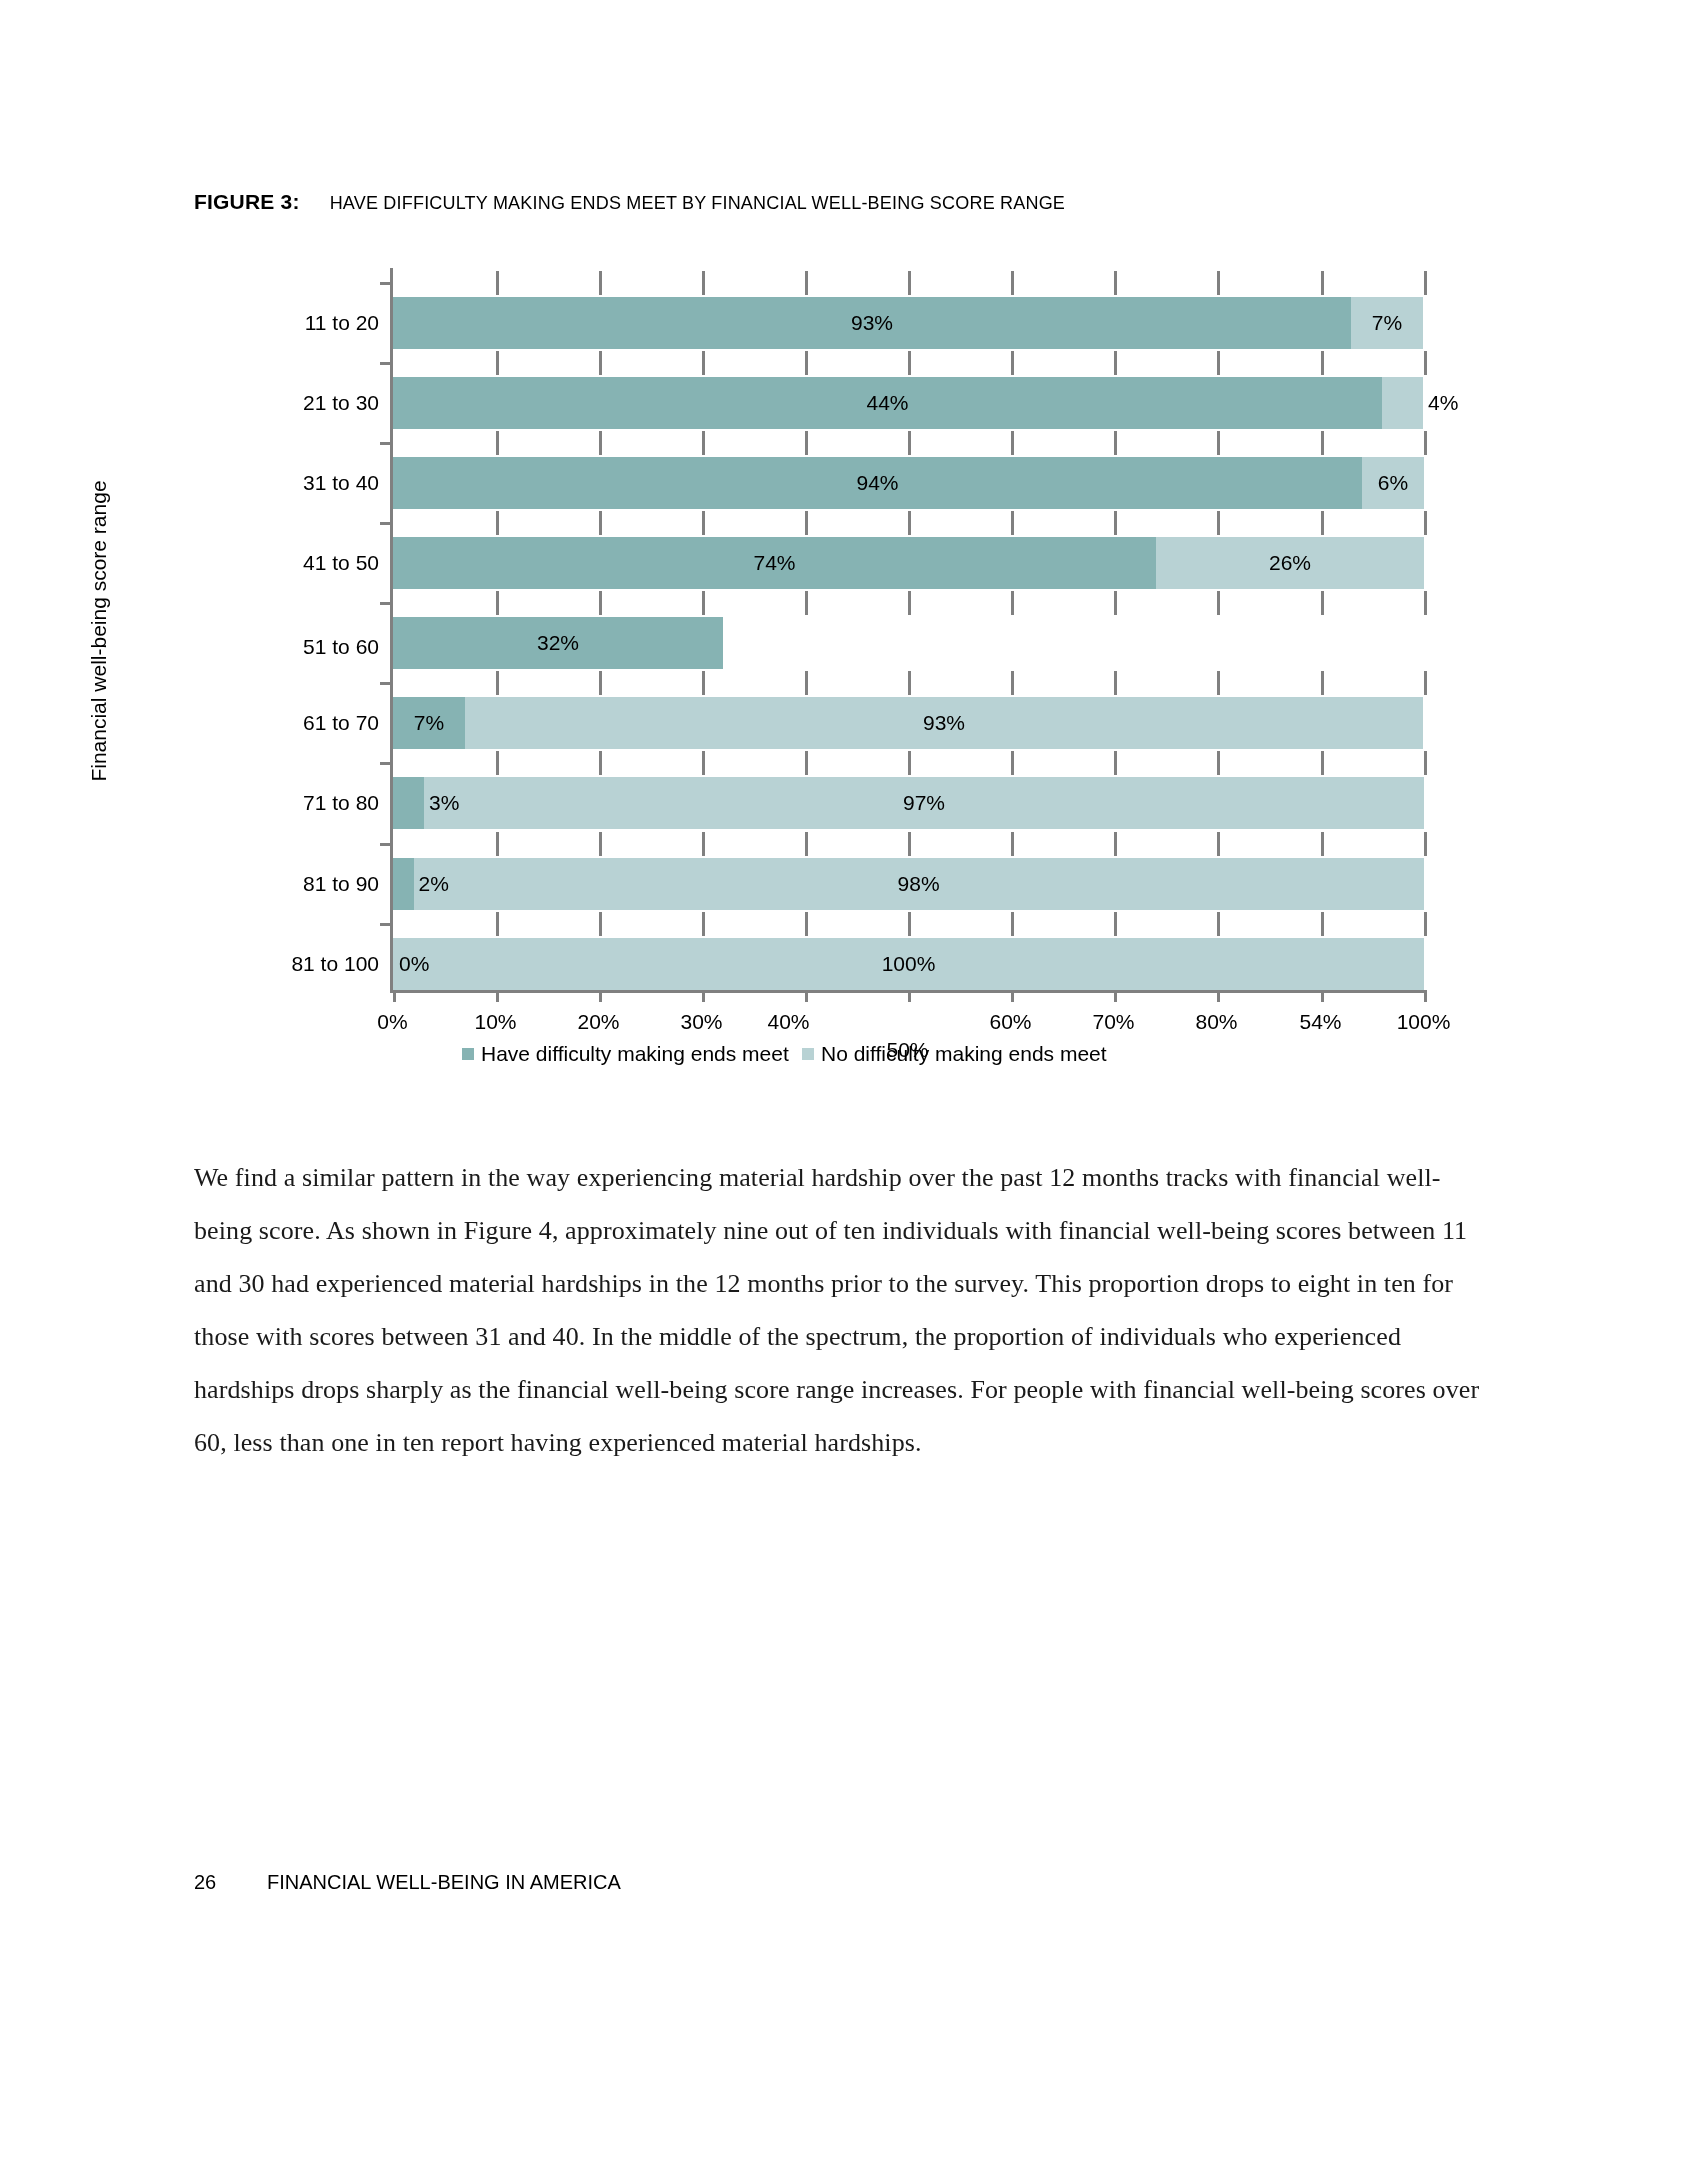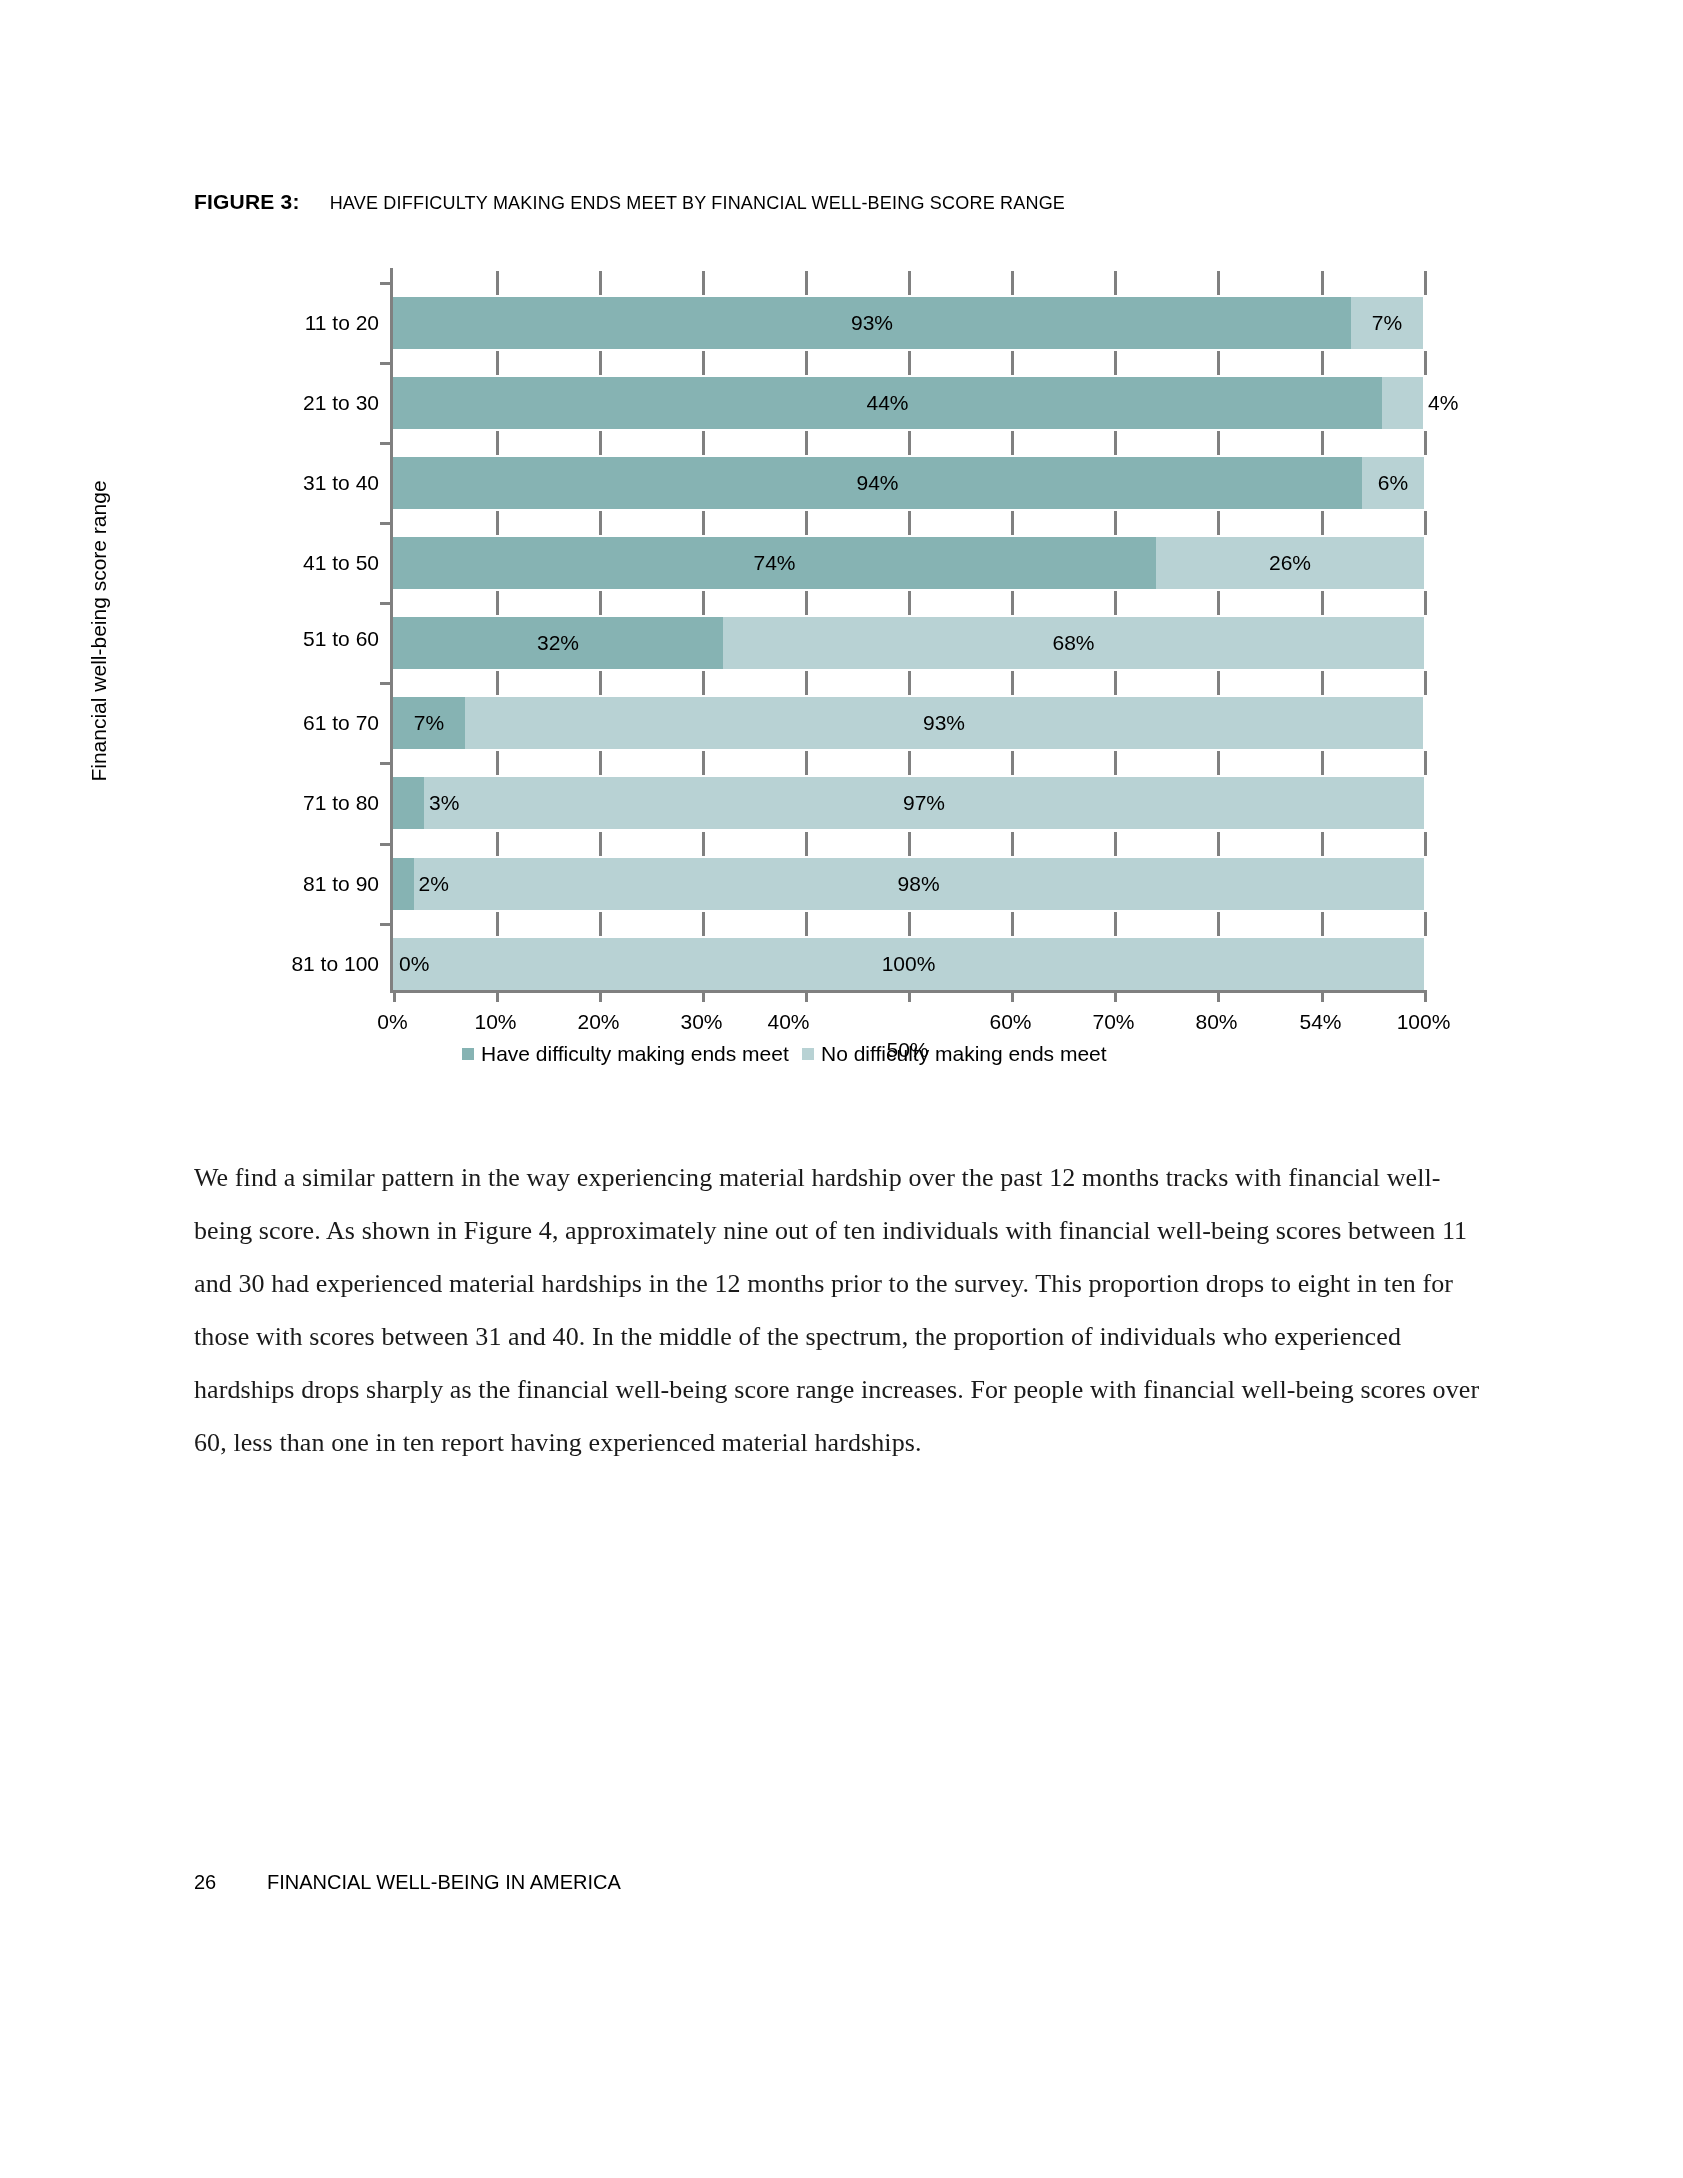--- a/index.html
+++ b/index.html
@@ -338,25 +338,22 @@
             <div class="gridseg" style="left: 618px;"></div>
             <div class="gridseg" style="left: 721px;"></div>
             <div class="gridseg" style="left: 824px;"></div>
             <div class="gridseg" style="left: 928px;"></div>
             <div class="gridseg" style="left: 1031px;"></div>
           </div>
           <div class="bar" style="height: 52px;">
             <div class="seg dark" style="width: 330px;">
               <span class="lbl">32%</span>
             </div>
-            <div class="seg light" style="width: 701px;">
-              <span class="lbl">68%</span>
-            </div>
-          </div>
-          <div class="ylabel" style="top: 24px; height: 52px; line-height: 52px;">51 to 60</div>
+          </div>
+          <div class="ylabel" style="top: 32px; height: 52px; line-height: 52px;">51 to 60</div>
         </div>
         <div class="row" style="top: 400px;">
           <div class="gap">
             <div class="ytick"></div>
             <div class="gridseg" style="left: 103px;"></div>
             <div class="gridseg" style="left: 206px;"></div>
             <div class="gridseg" style="left: 309px;"></div>
             <div class="gridseg" style="left: 412px;"></div>
             <div class="gridseg" style="left: 515px;"></div>
             <div class="gridseg" style="left: 618px;"></div>

